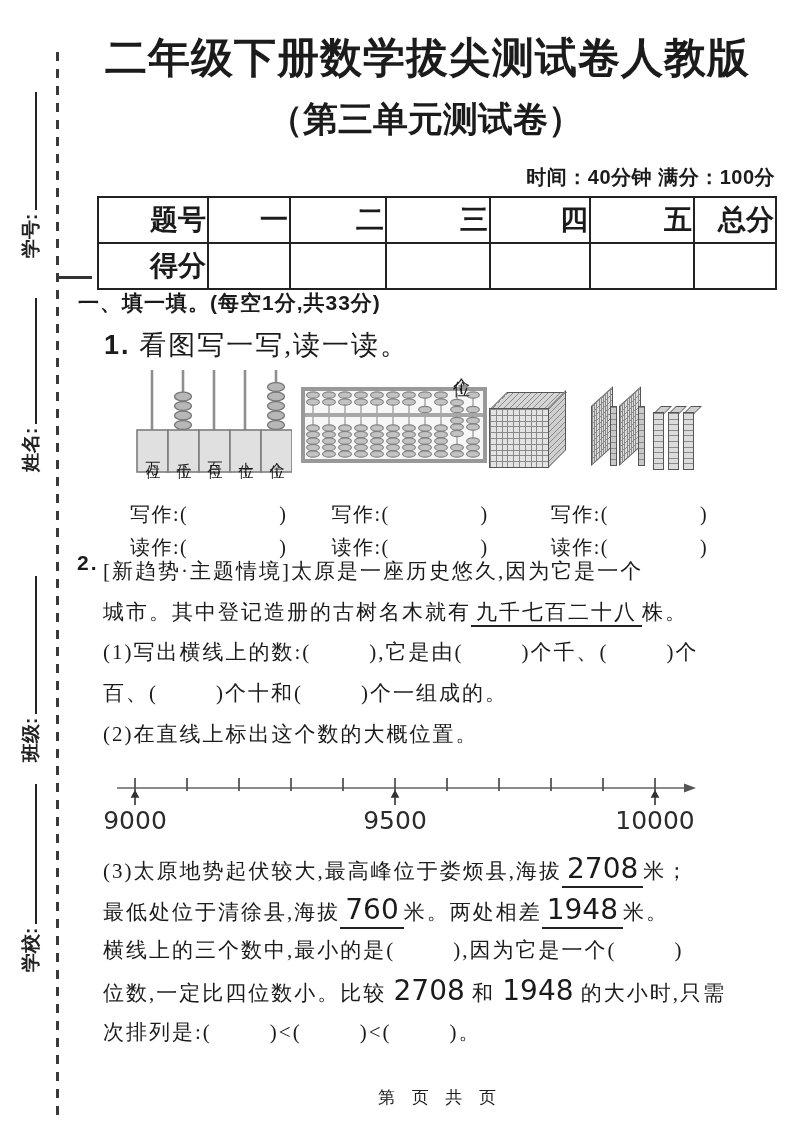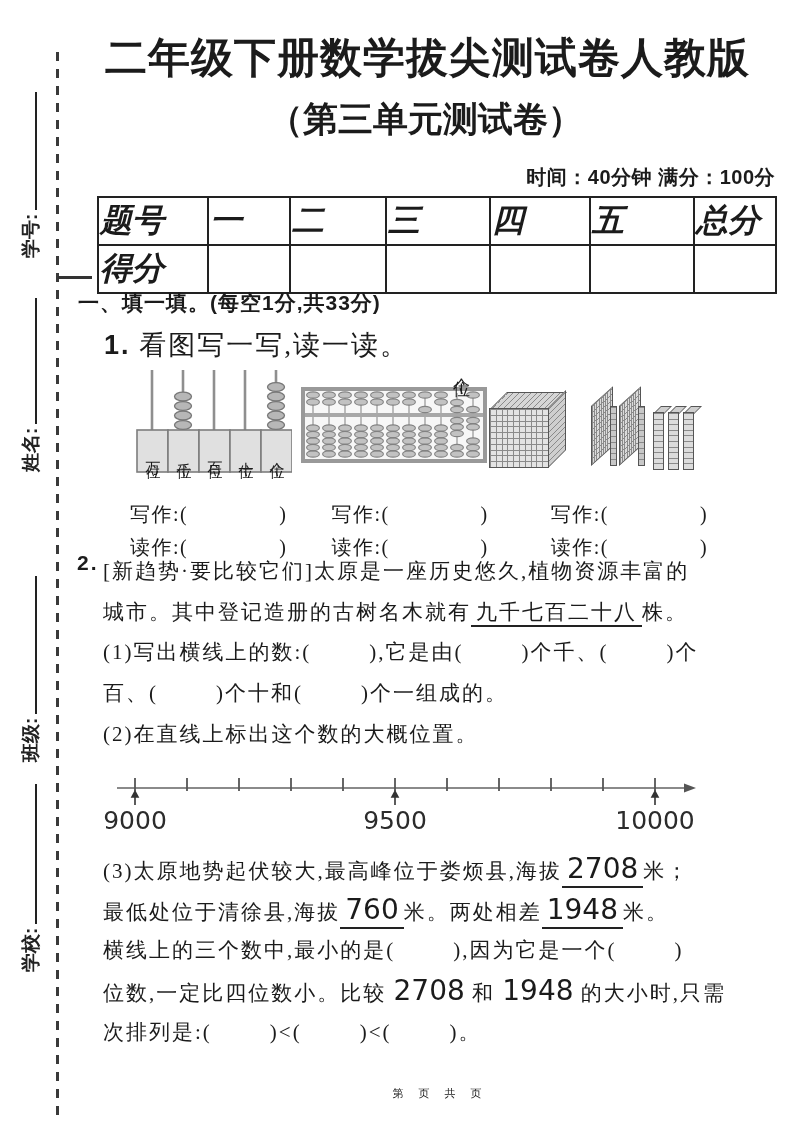--- a/index.html
+++ b/index.html
@@ -20,22 +20,22 @@
   
   .title{position:absolute;left:70px;right:8px;top:30px;text-align:center;
     font-size:42px;font-weight:800;letter-spacing:1px;}
   .subtitle{position:absolute;left:70px;right:12px;top:96px;text-align:center;
     font-size:35px;font-weight:800;}
   .meta{position:absolute;right:18px;top:164px;font-size:20px;font-weight:600;
     letter-spacing:.5px;}
 
   
   table.score{position:absolute;left:97px;top:196px;border-collapse:collapse;table-layout:fixed;}
-  table.score td{border:2.4px solid #222;height:42px;text-align:left;vertical-align:middle;
-    font-size:32px;font-weight:700;font-family:"Liberation Sans","DejaVu Sans",sans-serif;font-style:italic;}
+  table.score td{border:2.4px solid #222;height:42px;text-align:right;vertical-align:middle;
+    font-size:28px;font-weight:700;font-family:"Liberation Sans","DejaVu Sans",sans-serif;}
 
   
   .sec-heading{position:absolute;left:78px;top:289px;font-size:21px;font-weight:800;
     letter-spacing:1px;font-family:"Liberation Sans","DejaVu Sans",sans-serif;}
   .q1-line{position:absolute;left:104px;top:327px;font-size:27px;letter-spacing:2px;}
   .q1-line b{font-family:"Liberation Sans","DejaVu Sans",sans-serif;}
 
   
   .fig{position:absolute;}
   .counter-labels span{position:absolute;top:66px;height:40px;writing-mode:vertical-rl;
@@ -78,21 +78,21 @@
   .u{border-bottom:2px solid #222;padding:0 5px 1px;}
   .num{font-family:"DejaVu Sans","Liberation Sans",sans-serif;font-size:28px;letter-spacing:0;}
 
   
   .numberline{position:absolute;left:92px;top:758px;width:640px;height:88px;}
   .nl-label{position:absolute;top:48px;width:90px;text-align:center;font-size:25px;
     color:#2c2c2c;font-family:"DejaVu Sans","Liberation Sans",sans-serif;}
 
   .q3{position:absolute;left:103px;top:849px;width:650px;font-size:21px;letter-spacing:2px;}
 
-  .footer{position:absolute;left:87px;right:0;top:1086px;text-align:center;font-size:11px;
+  .footer{position:absolute;left:87px;right:0;top:1086px;text-align:center;font-size:17px;
     letter-spacing:6px;font-family:"Liberation Sans","DejaVu Sans",sans-serif;}
 </style>
 </head>
 <body>
 
 <div class="page">
 
   <div class="binding-line"></div>
   <div class="fold-mark"></div>
 
@@ -306,21 +306,21 @@
 
   <div class="wr-row" style="top:478px;">
     <span>写作:(              )</span><span class="cell2">写作:(              )</span><span class="cell3">写作:(              )</span>
   </div>
   <div class="wr-row" style="top:511px;">
     <span>读作:(              )</span><span class="cell2">读作:(              )</span><span class="cell3">读作:(              )</span>
   </div>
 
   <div class="q2">
     <span class="qnum">2.</span>
-    <div class="tline"><span>[新趋势·要比较它们]太原是一座历史悠久,植物资源丰富的</span></div>
+    <div class="tline"><span>[新趋势·主题情境]太原是一座历史悠久,因为它是一个</span></div>
     <div class="tline"><span>城市。其中登记造册的古树名木就有</span><span class="u">九千七百二十八</span><span>株。</span></div>
     <div class="tline" style=""><span>(1)写出横线上的数:(        ),它是由(        )个千、(        )个</span></div>
     <div class="tline"><span>百、(        )个十和(        )个一组成的。</span></div>
     <div class="tline"><span>(2)在直线上标出这个数的大概位置。</span></div>
   </div>
 
   <div class="numberline">
     <svg width="640" height="48" viewBox="0 0 640 48">
       <line x1="25" y1="30" x2="592" y2="30" stroke="#8a8a8a" stroke-width="2.2"></line>
       <polygon points="592,25.5 604,30 592,34.5" fill="#555"></polygon>

